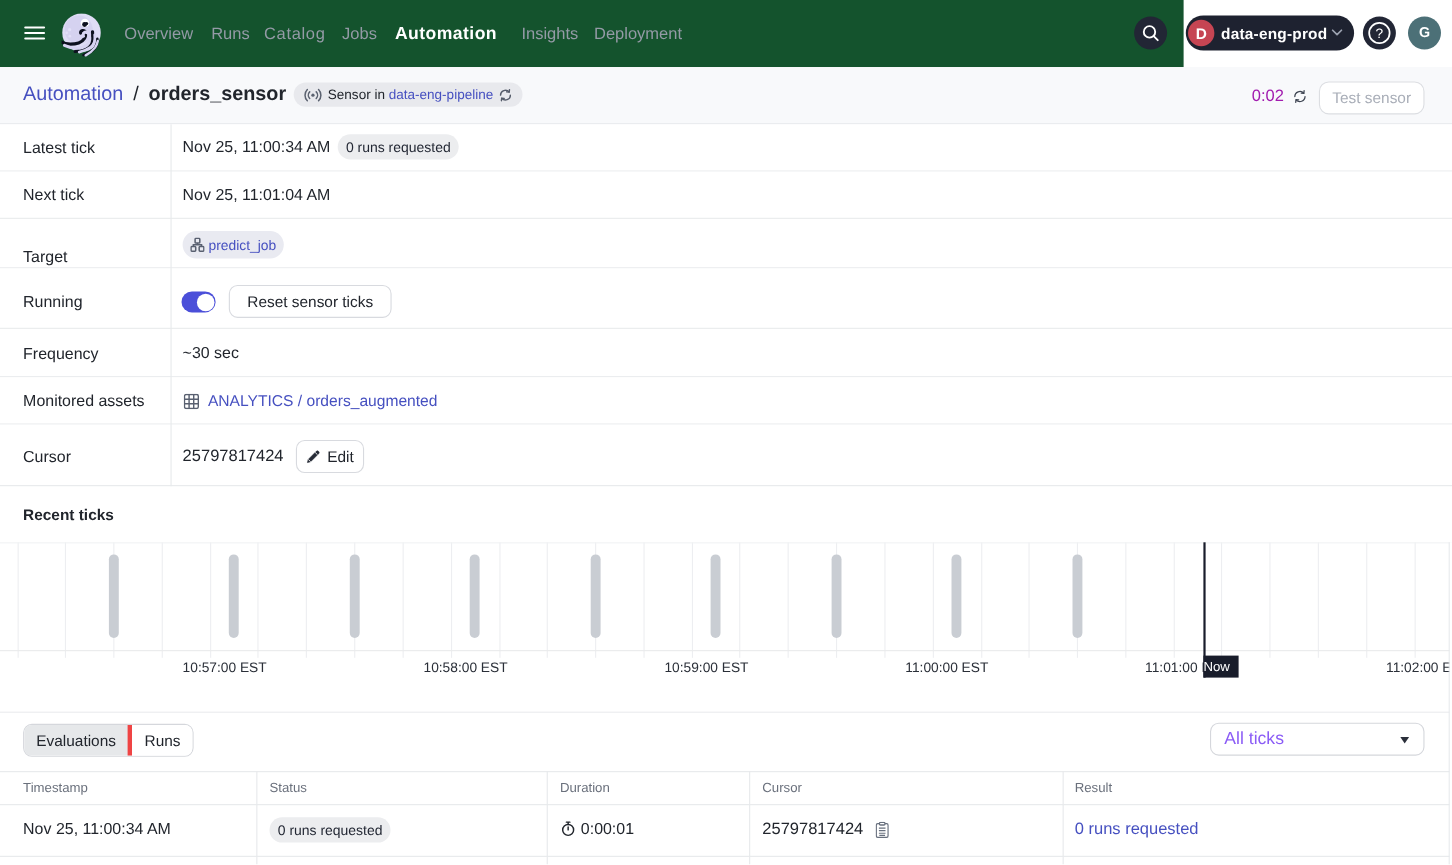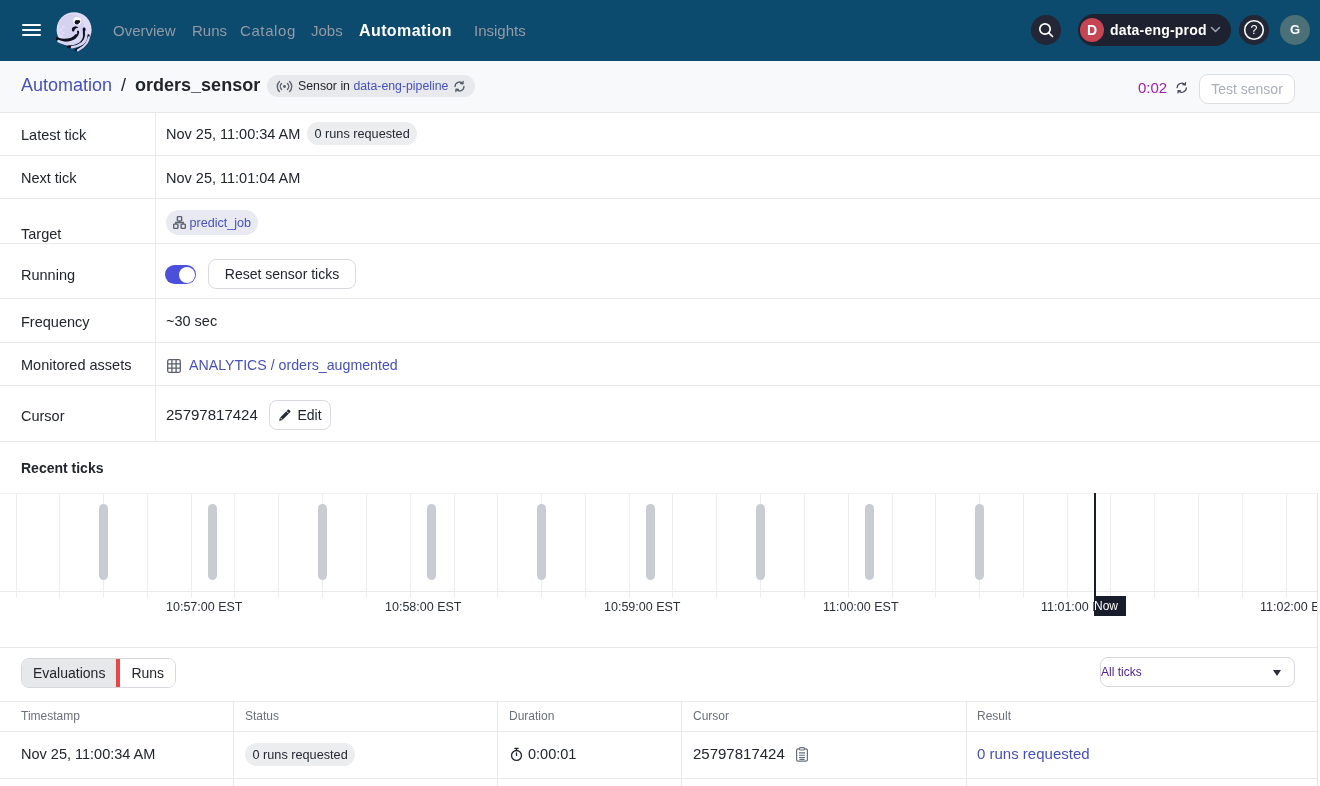--- a/index.html
+++ b/index.html
@@ -1,21 +1,21 @@
 <!DOCTYPE html>
 <html><head>
 <meta charset="utf-8">
 <style>
 * { margin:0; padding:0; box-sizing:border-box; }
 html,body { width:1320px; height:786px; }
 body { font-family:"Liberation Sans",sans-serif; background:#fff; position:relative; overflow:hidden; color:#21252c; }
 .abs { position:absolute; }
 
 
-#nav { position:absolute; left:0; top:0; width:1320px; height:61px; background:#0c4a6e; }
+#nav { position:absolute; left:0; top:0; width:1076px; height:61px; background:#14532d; }
 #nav .navlink { position:absolute; top:0; height:61px; line-height:61px; font-size:15px; color:#949aa6; white-space:nowrap; }
 #nav .navlink.active { color:#ffffff; font-weight:700; font-size:16px; letter-spacing:0.4px; }
 #hamb { position:absolute; left:22px; top:24px; width:19px; height:13px; }
 #hamb div { position:absolute; left:0; width:19px; height:2.4px; background:#fff; border-radius:1px; }
 #logo { position:absolute; left:56px; top:12px; }
 .circbtn { position:absolute; top:15px; width:30px; height:30px; border-radius:50%; background:#222635; }
 #pill { position:absolute; left:1078px; top:14px; width:153px; height:32px; border-radius:16px; background:#1e2230; }
 #pill .dcirc { position:absolute; left:2px; top:4px; width:24px; height:24px; border-radius:50%; background:#c64553; color:#fff; font-size:14px; font-weight:700; text-align:center; line-height:24px; }
 #pill .dtext { position:absolute; left:32px; top:0; height:32px; line-height:32px; color:#fff; font-size:14px; font-weight:600; letter-spacing:0.2px; }
 #avatar { position:absolute; left:1280px; top:15px; width:30px; height:30px; border-radius:50%; background:#4c7077; color:#fff; font-size:13px; font-weight:700; text-align:center; line-height:30px; }
@@ -47,21 +47,21 @@
 .xlab { position:absolute; top:600px; font-size:12.5px; color:#2a2f38; white-space:nowrap; }
 #nowline { position:absolute; left:1094px; top:493px; width:2px; height:123px; background:#191d2b; }
 #nowchip { position:absolute; left:1094px; top:596px; width:32px; height:20px; background:#191d2b; color:#fff; font-size:12px; text-align:left; line-height:20px; }
 #chartbot { position:absolute; left:0; top:647px; width:1320px; height:0; border-bottom:1px solid #e7e9ec; }
 
 
 #band2 { position:absolute; left:0; top:648px; width:1320px; height:138px; background:#ffffff; }
 #tabs { position:absolute; left:21px; top:658px; height:30px; border:1px solid #d5d7dc; border-radius:8px; background:#fff; display:flex; overflow:hidden; }
 #tabs .t1 { padding:0 11px; background:#e6e8ea; border-right:4px solid #ef4444; font-size:14px; line-height:28px; color:#21252c; }
 #tabs .t2 { padding:0 11px; background:#fff; font-size:14px; line-height:28px; color:#21252c; }
-#allticks { position:absolute; left:1100px; top:657px; width:195px; height:30px; border:1px solid #d5d7dc; border-radius:8px; background:#fff; font-size:12px; color:#4c1d95; line-height:28px; }
+#allticks { position:absolute; left:1100px; top:657px; width:195px; height:30px; border:1px solid #d5d7dc; border-radius:8px; background:#fff; font-size:16px; color:#8b5cf6; line-height:28px; padding-left:12px; }
 #allticks:after { content:""; position:absolute; right:13px; top:12px; border-left:4.5px solid transparent; border-right:4.5px solid transparent; border-top:6px solid #2a2f3a; }
 #tbl { position:absolute; left:0; top:701px; width:1320px; height:85px; background:#fff; border-top:1px solid #e7e9ec; }
 .th { position:absolute; top:709px; font-size:12px; color:#6a707c; }
 .colline { position:absolute; top:701px; width:1px; height:85px; background:#e7e9ec; }
 #hdrline { position:absolute; left:0; top:731px; width:1320px; height:1px; background:#e7e9ec; }
 #rowline { position:absolute; left:0; top:778px; width:1320px; height:1px; background:#e7e9ec; }
 .td { position:absolute; top:742px; height:24px; line-height:24px; font-size:14.5px; }
 </style>
 </head>
 <body>
@@ -87,20 +87,21 @@
     <circle cx="7.3" cy="15" r="1.5" fill="#e2e0f8"></circle>
     <circle cx="4.6" cy="17.8" r="1.25" fill="#e2e0f8"></circle>
     <circle cx="7.5" cy="20.9" r="1.25" fill="#e2e0f8"></circle>
   </svg>
   <div class="navlink" style="left:113px">Overview</div>
   <div class="navlink" style="left:192px">Runs</div>
   <div class="navlink" style="left:240px; letter-spacing:0.6px">Catalog</div>
   <div class="navlink" style="left:311px">Jobs</div>
   <div class="navlink active" style="left:359px">Automation</div>
   <div class="navlink" style="left:474px">Insights</div>
+  <div class="navlink" style="left:540px">Deployment</div>
   <div class="circbtn" style="left:1031px">
     <svg width="30" height="30" viewBox="0 0 30 30">
         <circle cx="14" cy="14" r="5.2" fill="none" stroke="#fff" stroke-width="1.7"></circle>
         <line x1="17.8" y1="17.8" x2="21.5" y2="21.5" stroke="#fff" stroke-width="1.7" stroke-linecap="round"></line>
       </svg>
   </div>
   <div id="pill">
     <div class="dcirc">D</div>
     <div class="dtext">data-eng-prod</div>
     <svg style="position:absolute;right:10px;top:12px" width="11" height="8" viewBox="0 0 11 8">

